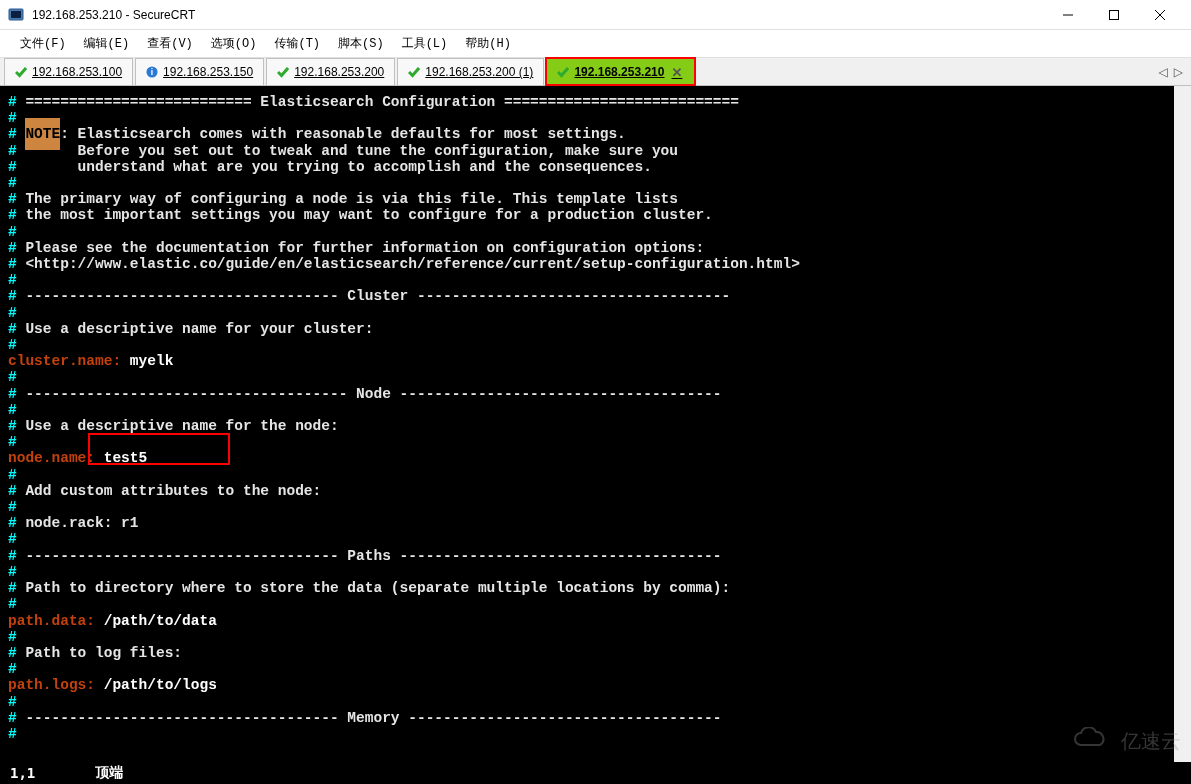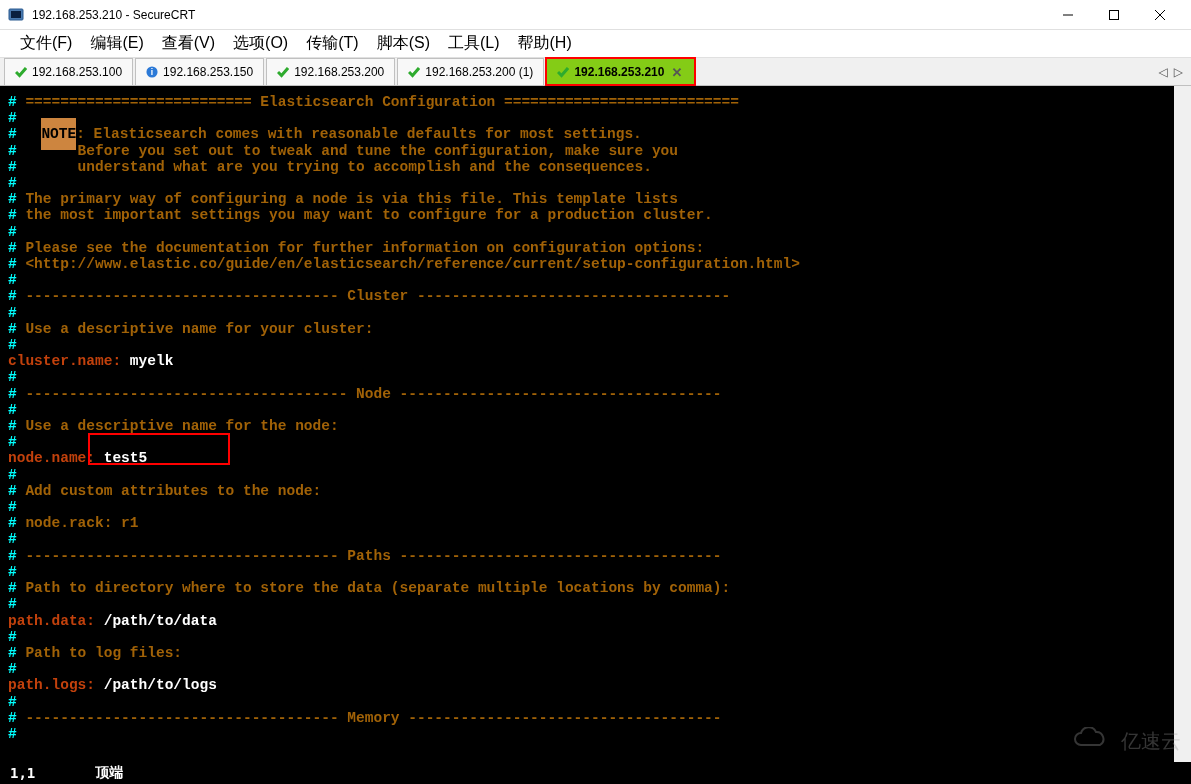--- a/index.html
+++ b/index.html
@@ -7,36 +7,36 @@
     
     
     .titlebar { height: 30px; background: #fff; display: flex; align-items: center; padding: 12px 8px; border-bottom: 1px solid #e0e0e0; }
     .titlebar .app-icon { width: 16px; height: 16px; margin-right: 8px; display: inline-flex; align-items: center; justify-content: center; }
     .titlebar .title-text { font-size: 12px; color: #000; flex: 1; }
     .win-controls { display: flex; }
     .win-btn { width: 46px; height: 30px; display: flex; align-items: center; justify-content: center; color: #000; }
     
     
     .menubar { height: 28px; background: #fff; display: flex; align-items: center; padding: 0 12px; gap: 2px; border-bottom: 1px solid #e0e0e0; }
-    .menu-item { padding: 12px 8px; font-size: 16px; color: #000; cursor: default; }
+    .menu-item { padding: 12px 8px; font-size: 12px; color: #000; cursor: default; font-family: Liberation Mono, monospace; }
     
     
     .tabbar { height: 28px; background: #f0f0f0; display: flex; align-items: stretch; padding-left: 4px; border-bottom: 1px solid #c0c0c0; position: relative; }
-    .tab { display: flex; align-items: center; padding: 0 10px; border: 1px solid #c0c0c0; border-bottom: none; background: #f8f8f8; margin-right: 2px; gap: 5px; font-size: 12px; cursor: default; }
+    .tab { display: flex; align-items: center; padding: 0 10px; border: 1px solid #c0c0c0; border-bottom: none; background: #f8f8f8; margin-right: 2px; gap: 5px; font-size: 12px; cursor: default; text-decoration: underline; }
     .tab.active { background: #84cc16; font-weight: bold; }
     .tab.highlighted { outline: 2px solid #ff0000; outline-offset: -1px; }
     .tab .status-ico { width: 12px; height: 12px; }
     .tab .close-x { color: #555; padding: 0 2px; font-size: 13px; }
     .tab-nav { position: absolute; right: 8px; top: 0; height: 100%; display: flex; align-items: center; gap: 6px; color: #555; }
     
     
     .terminal-wrap { position: absolute; top: 86px; left: 0; right: 0; bottom: 22px; background: #000; overflow: hidden; }
     .terminal { padding: 8px 8px; font-family: "Consolas", "Courier New", monospace; font-size: 14.5px; line-height: 16.2px; white-space: pre; color: #fff; font-weight: bold; }
-    .c-cyan { color: #a16207; }
-    .c-note { background: #b58900; background: #a07828; color: #000; padding: 8px 0px; margin-left: 16px; }
+    .c-cyan { color: #e5e5e5; }
+    .c-note { background: #b58900; background: #a07828; color: #000; padding: 8px 0px; }
     .c-note { background: #CD853F; color: #000; font-weight: bold; }
     .hash { color: #00FFFF; }
     .key { color: #c2410c; }
     .val { color: #FFFFFF; }
     
     .redbox { position: absolute; border: 2px solid #ff0000; pointer-events: none; }
     
     
     .scrollbar { position: absolute; right: 0; top: 0; bottom: 0; width: 17px; background: #f0f0f0; }
     

